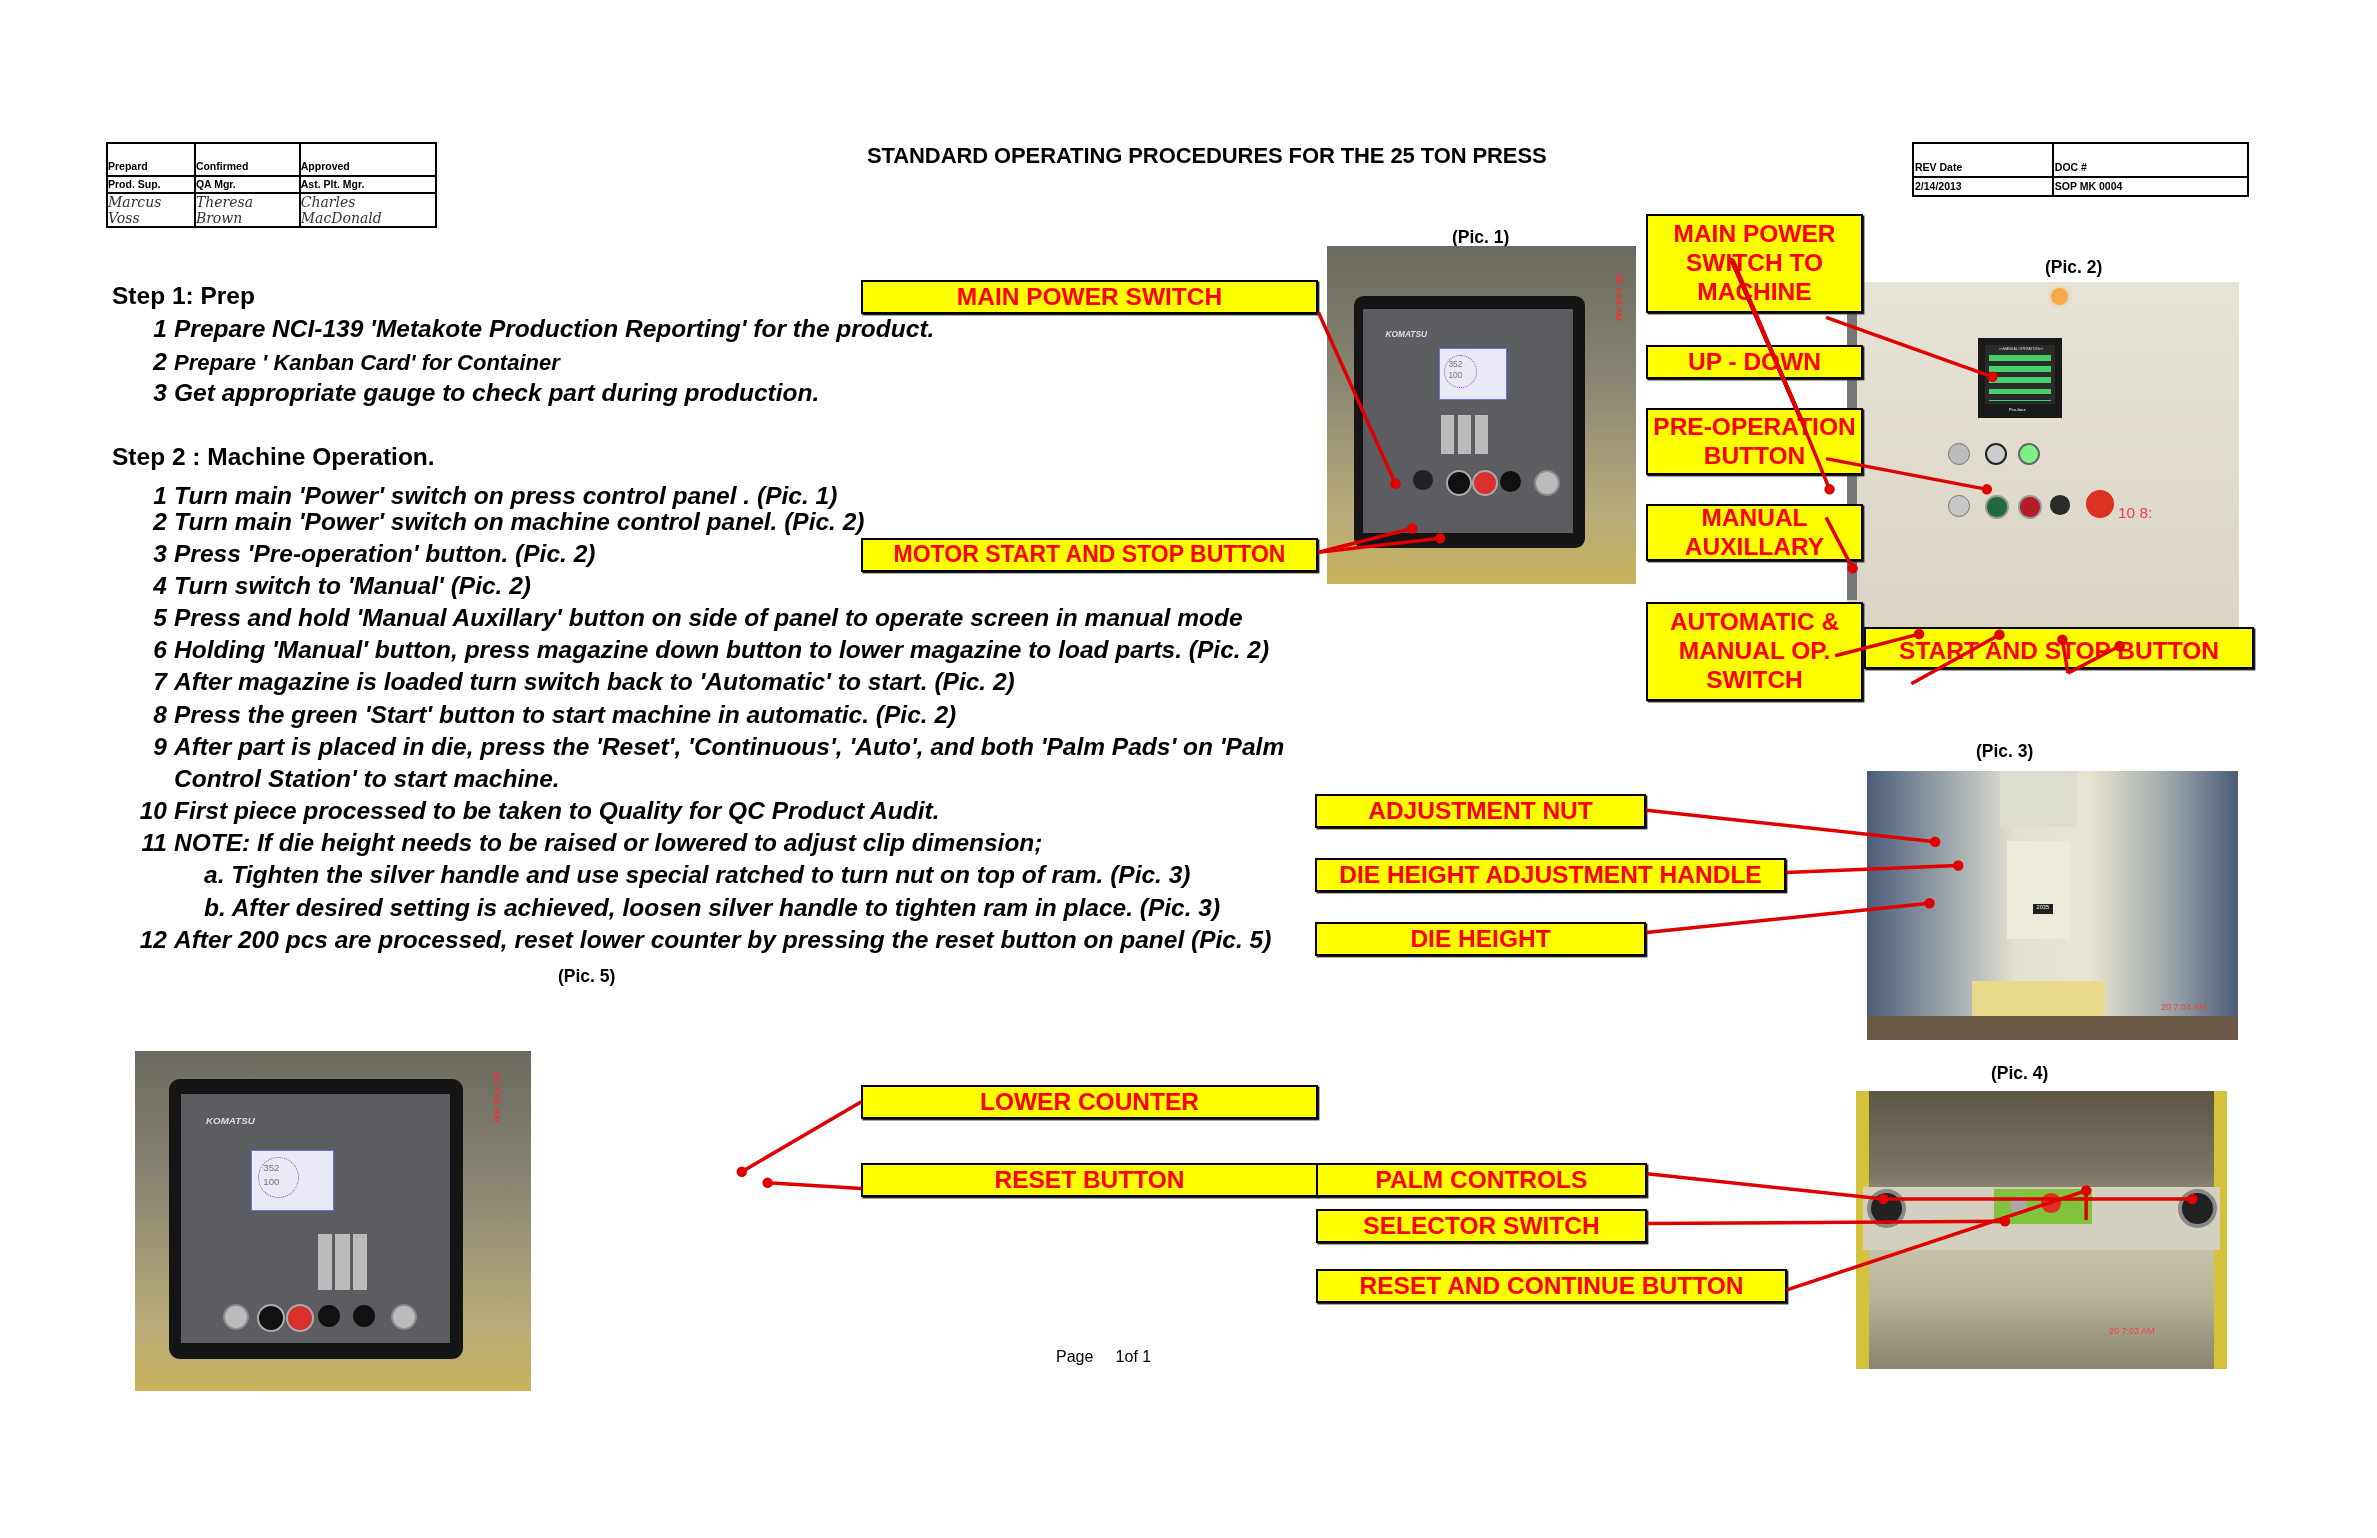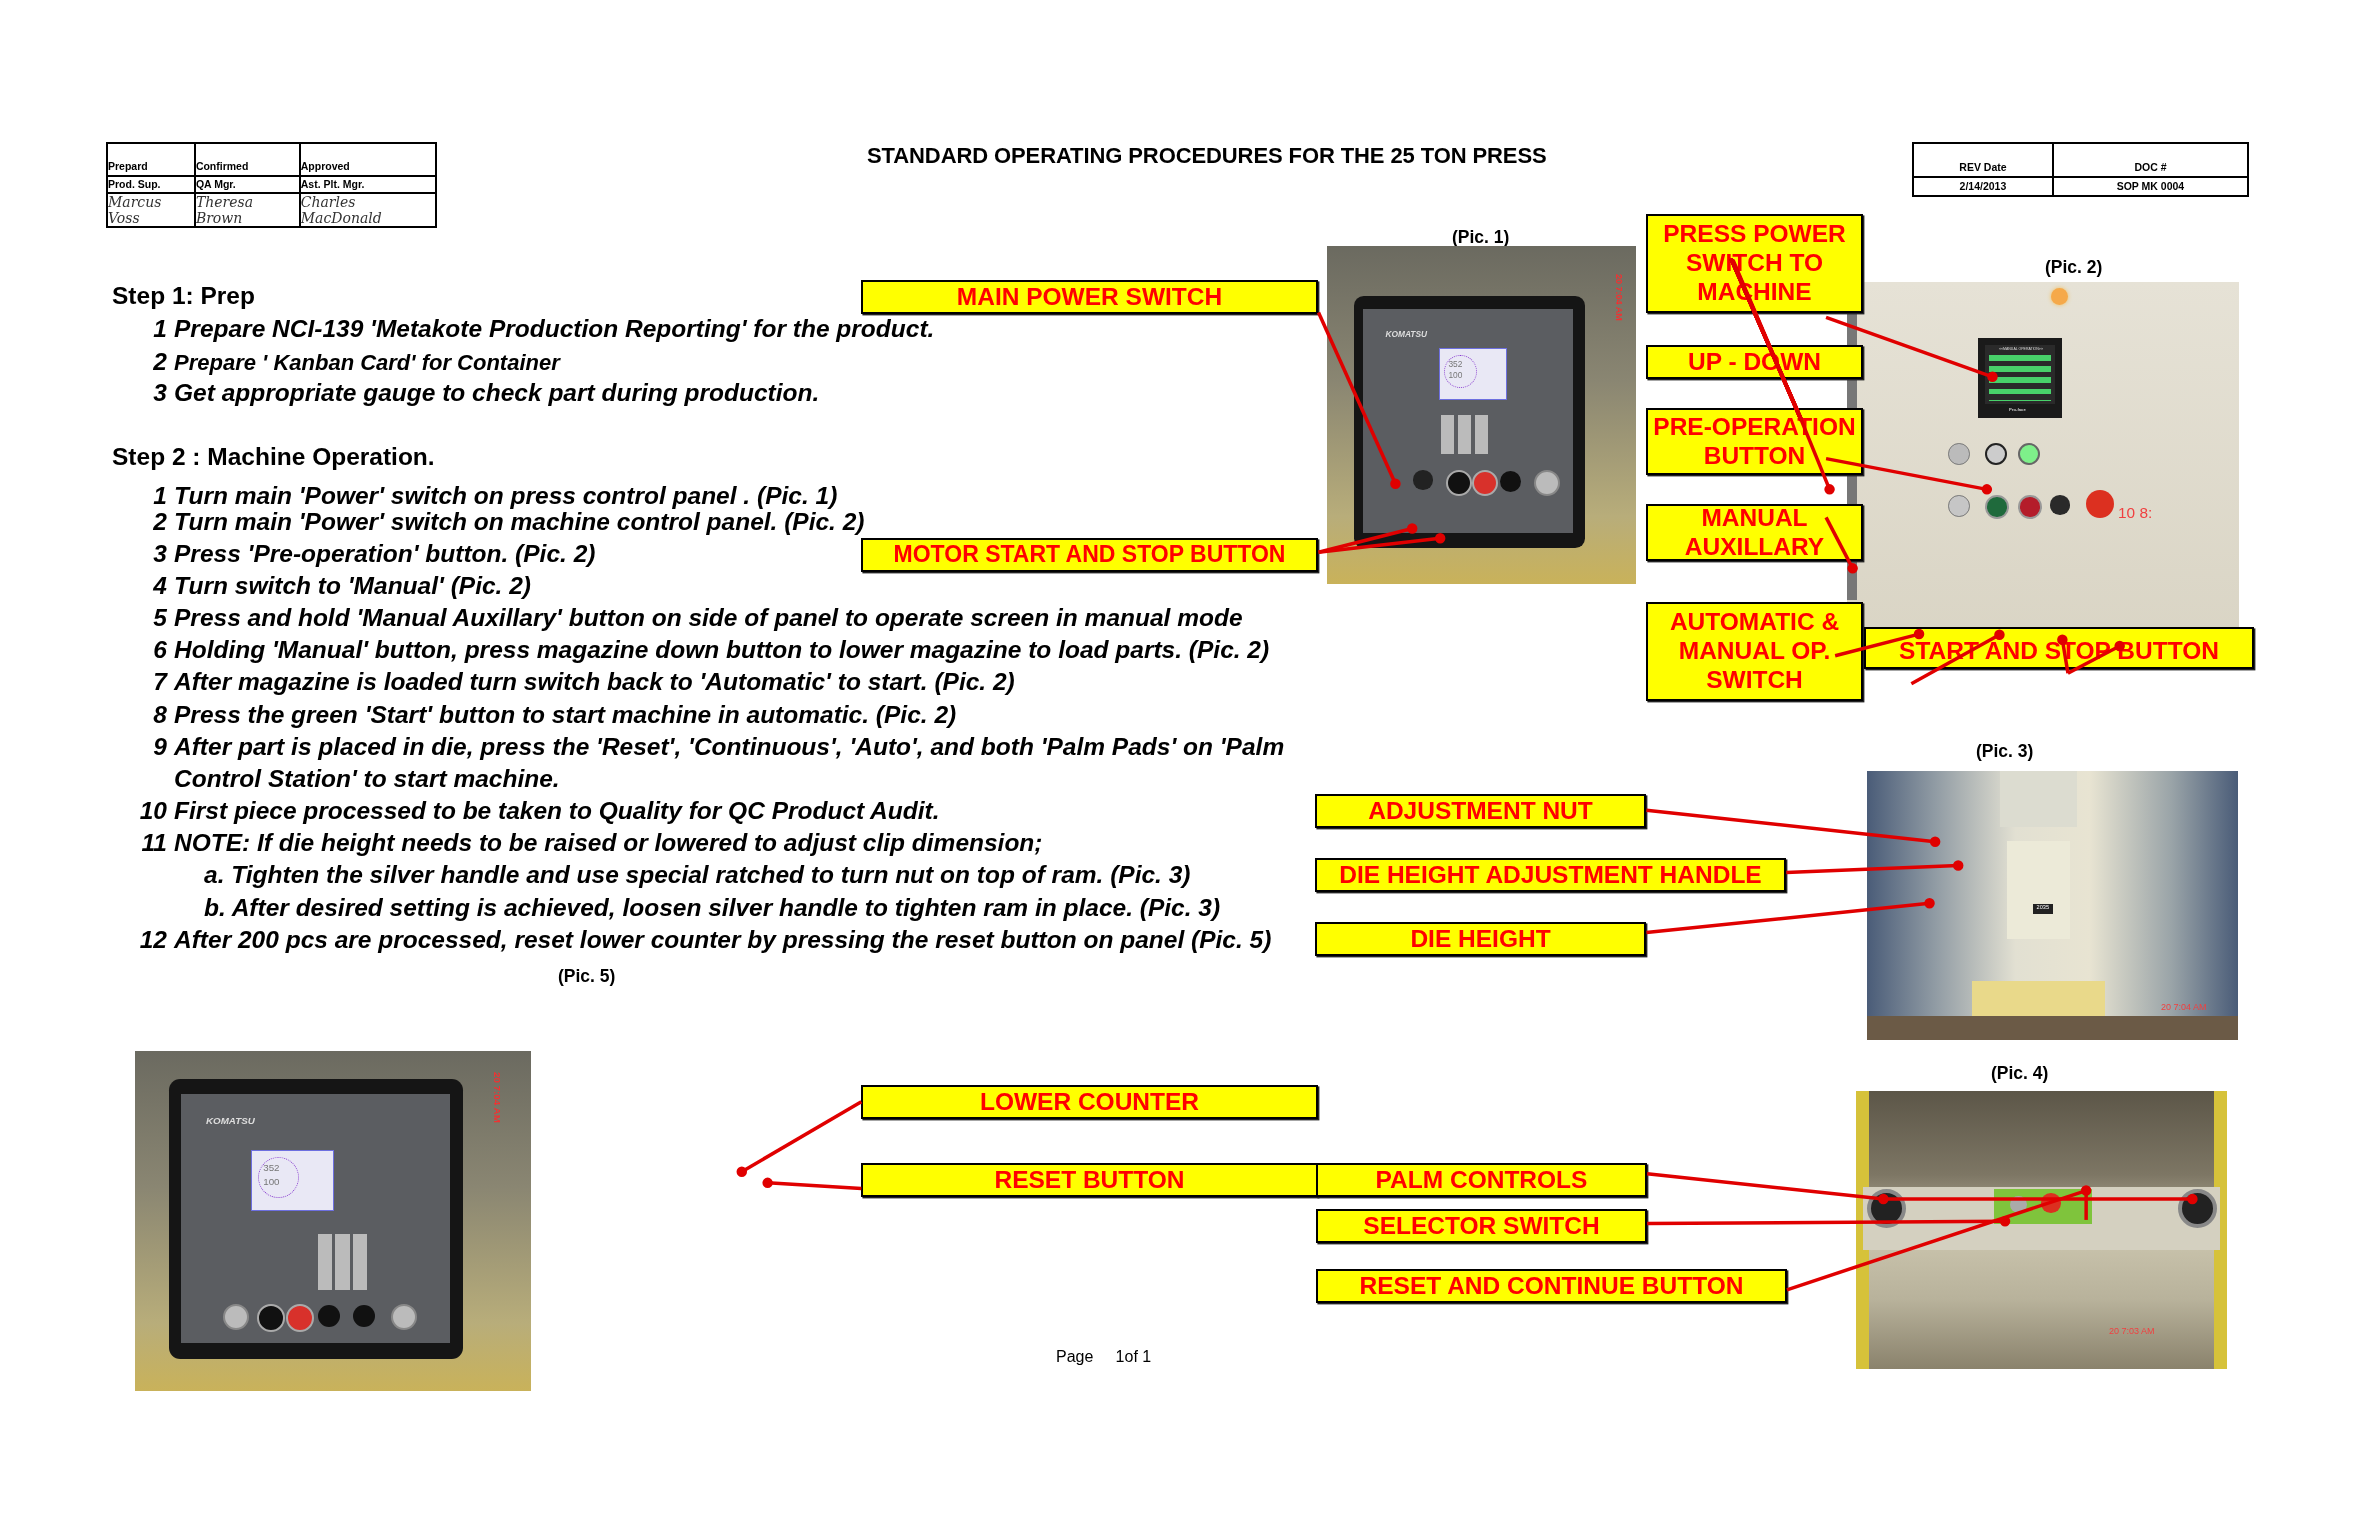--- a/index.html
+++ b/index.html
@@ -6,21 +6,21 @@
   body { width:2377px; height:1538px; position:relative; overflow:hidden;
          font-family:"Liberation Sans", "DejaVu Sans", sans-serif; color:#000; }
   .abs { position:absolute; }
   
   table.sig { position:absolute; left:106px; top:142px; border-collapse:collapse; width:331px; }
   table.sig td { border:2.1px solid #000; text-align:left; font-weight:bold; font-size:10.5px; padding:0; }
   table.sig tr.h td { height:28px; vertical-align:bottom; padding-bottom:2.8px; }
   table.sig tr.r td { height:15.4px; }
   table.sig tr.s td { height:22.4px; font-family:"DejaVu Serif", serif; font-style:italic; font-weight:normal; font-size:14px; color:#333; }
   table.rev { position:absolute; left:1912px; top:142px; border-collapse:collapse; width:337px; }
-  table.rev td { border:2.1px solid #000; text-align:center; font-weight:bold; font-size:10.5px; }
+  table.rev td { border:2.1px solid #000; text-align:left; font-weight:bold; font-size:10.5px; }
   table.rev tr.h td { height:28px; vertical-align:bottom; padding-bottom:2.8px; }
   table.rev tr.r td { height:15.4px; }
   .title { left:867px; top:143px; font-size:22px; font-weight:bold; letter-spacing:-0.1px; }
   .step-head { font-size:24.5px; font-weight:bold; left:112px; }
   .line { font-size:24.5px; font-weight:bold; white-space:nowrap;font-style:italic; }
   .line .num { display:inline-block; width:55px; text-align:right; margin-right:7px; }
   .line.small { font-size:22px; }
   .clip { overflow:hidden; width:1206px; left:112px; }
   .pic-cap { font-size:17.5px; font-weight:bold; }
   .callout { position:absolute; background:#ffff00; border:2.8px solid #000; color:#ff0000;
@@ -175,21 +175,21 @@
     <div class="abs" style="left:172px; top:211px; width:22.4px; height:22.4px; border-radius:50%; background:#111;"></div>
     <div class="abs" style="left:210px; top:210px; width:22.4px; height:22.4px; border-radius:50%; background:#bbb; border:2.1px solid #888;"></div>
   </div>
   <div class="abs" style="left:357px; top:21px; writing-mode:vertical-rl; font-size:9.8px; color:#e33; font-weight:bold;">20  7:04 AM</div>
 </div>
 
 <div class="callout" style="left:861px; top:280px; width:457px; height:34px;">MAIN POWER SWITCH</div>
 <div class="callout" style="left:861px; top:538px; width:457px; height:34px; font-size:23px;">MOTOR START AND STOP BUTTON</div>
 
 <div class="callout" style="left:1646px; top:214px; width:217px; height:99px; flex-direction:column;">
-  <span>PRESS POWER</span>
+  <span>MAIN POWER</span>
   <span>SWITCH TO</span>
   <span>MACHINE</span>
 </div>
 <div class="callout" style="left:1646px; top:345px; width:217px; height:34px;">UP -  DOWN</div>
 <div class="callout" style="left:1646px; top:408px; width:217px; height:67px; flex-direction:column;">
   <span>PRE-OPERATION</span>
   <span>BUTTON</span>
 </div>
 <div class="callout" style="left:1646px; top:504px; width:217px; height:57px; flex-direction:column;">
   <span>MANUAL</span>

